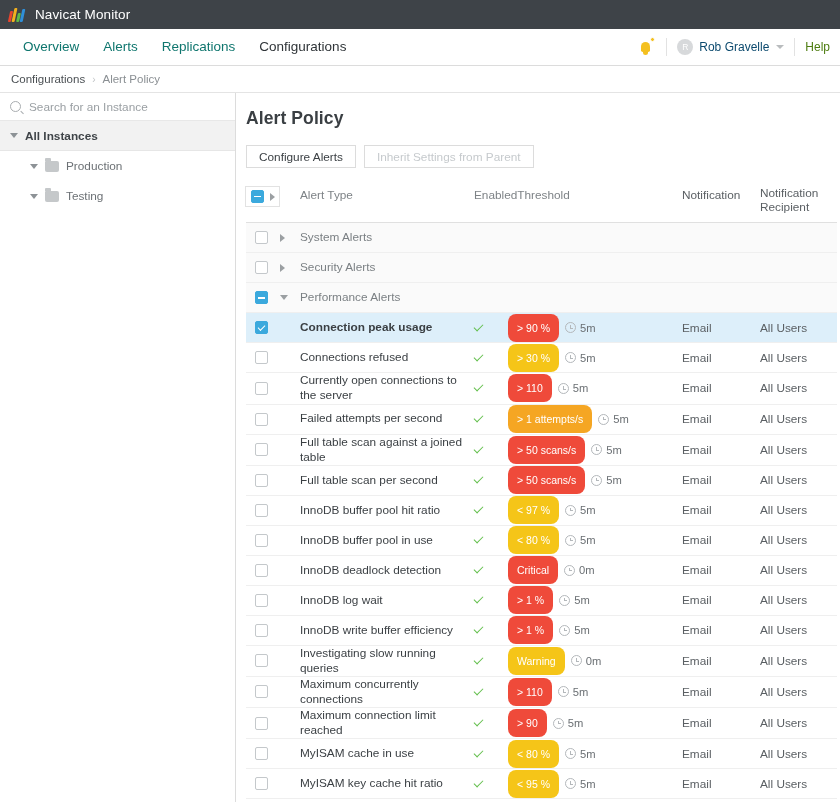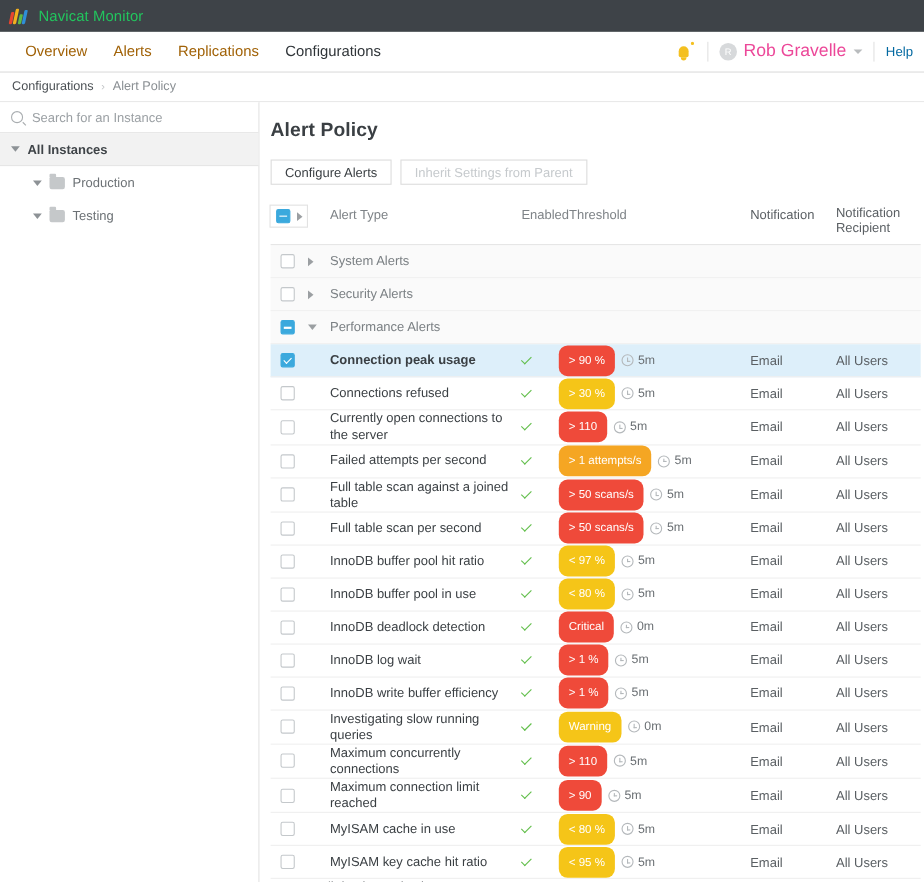--- a/index.html
+++ b/index.html
@@ -20,40 +20,40 @@
   }
   .logo-mark { width: 18px; height: 18px; position: relative; flex: 0 0 auto; }
   .logo-mark i {
     position: absolute; bottom: 2px; width: 3px; border-radius: 1px; display: block;
   }
   .logo-mark i:nth-child(1){ left:0px;  height:11px; background:#e8442e; transform: skewX(-12deg);}
   .logo-mark i:nth-child(2){ left:4px;  height:14px; background:#f2b01e; transform: skewX(-12deg);}
   .logo-mark i:nth-child(3){ left:8px;  height:9px;  background:#5fbb46; transform: skewX(-12deg);}
   .logo-mark i:nth-child(4){ left:12px; height:13px; background:#2f8fd8; transform: skewX(-12deg);}
   .app-title {
-    color: #22c55e;
+    color: #ffffff;
     font-size: 13.5px;
     margin-left: 8px;
     letter-spacing: .1px;
     text-align: right;
   }
 
   
   .navbar {
     height: 37px;
     background: #ffffff;
     border-bottom: 1px solid #dcdcdc;
     display: flex;
     align-items: center;
     position: relative;
   }
   .nav-items { display: flex; align-items: center; padding-left: 11px; }
   .nav-item {
     font-size: 13.5px;
-    color: #a16207;
+    color: #0f766e;
     padding: 0 12px;
     line-height: 36px;
     cursor: pointer;
     white-space: nowrap;
   }
   .nav-item.active { color: #2f3438; }
   .nav-right {
     margin-left: auto;
     display: flex;
     align-items: center;
@@ -73,26 +73,26 @@
     position:absolute; top:1px; right:1px; width:5px; height:5px;
     border-radius:50%; background:#f4c020; border:1px solid #fff;
   }
   .vdiv { width:1px; height:18px; background:#e2e2e2; margin:0 10px; }
   .avatar {
     width: 16px; height: 16px; border-radius: 50%;
     background: #d7d9db; color: #ffffff;
     font-size: 8.5px; display: flex; align-items: center; justify-content: center;
     margin-right: 6px; flex: 0 0 auto;
   }
-  .user-name { font-size: 16px; color: #ec4899; white-space: nowrap; }
+  .user-name { font-size: 12px; color: #0c4a6e; white-space: nowrap; }
   .caret-down {
     width:0;height:0;border-left:4px solid transparent;border-right:4px solid transparent;
     border-top:4px solid #b9bcbe; margin-left:7px;
   }
-  .help-link { font-size: 12px; color: #0369a1; cursor:pointer; white-space:nowrap;}
+  .help-link { font-size: 12px; color: #4d7c0f; cursor:pointer; white-space:nowrap;}
 
   
   .breadcrumb {
     height: 27px;
     display: flex; align-items: center;
     padding-left: 11px;
     background: #ffffff;
     border-bottom: 1px solid #e4e4e4;
     font-size: 11.5px;
   }

